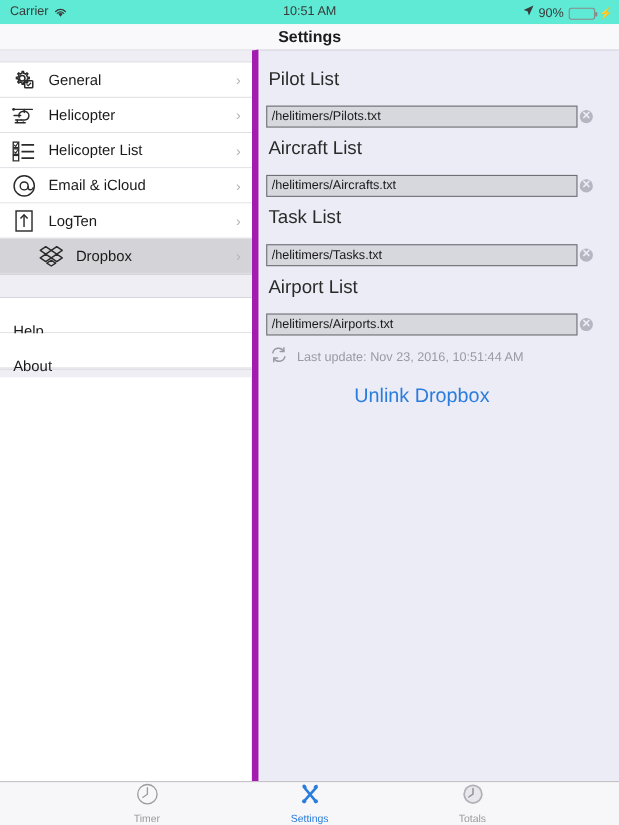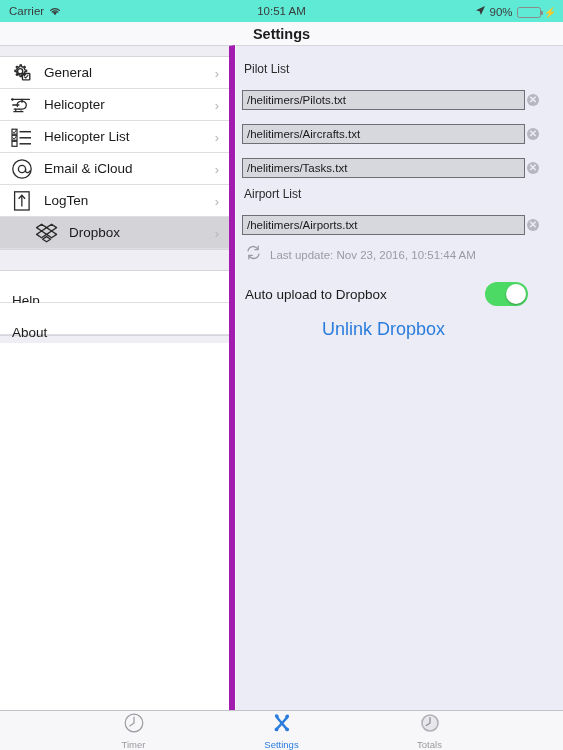--- a/index.html
+++ b/index.html
@@ -77,21 +77,21 @@
   .sb-gap-bottom { background: #eeeef4; border-top: 1px solid #d5d5db; height: 8px; }
 
   
   .detail {
     position: absolute; top: 45px; left: 236px; width: 327px; height: 665px;
     background: #ececf7;
     border-top: 1px solid #d5d5db;
     padding: 16px 18px 0 6px;
   }
   .field-label {
-    font-size: 12px; color: #2a2a2a; margin: 0 0 2px 2px;
+    font-size: 17px; color: #2a2a2a; margin: 0 0 2px 2px;
   }
   .field-wrap { position: relative; margin-bottom: 9px; margin-top: 14px; }
   .field {
     width: 283px; height: 20px;
     background: #d7d7de; border: 1px solid #6e6e75;
     font-size: 11.5px; color: #1a1a1a;
     padding: 0 22px 0 4px;
     display: flex; align-items: center;
     font-family: "Liberation Sans", sans-serif;
   }
@@ -292,29 +292,31 @@
       <div class="field-label">Pilot List</div>
       <div class="field-wrap">
         <div class="field" placeholder="/helitimers/Pilots.txt">/helitimers/Pilots.txt</div>
         <div class="clear-btn">
             <span>✕</span>
           </div>
       </div>
     </div>
 
     <div>
+      <div class="field-label">Aircraft List</div>
       <div class="field-wrap">
         <div class="field" placeholder="/helitimers/Aircrafts.txt">/helitimers/Aircrafts.txt</div>
         <div class="clear-btn">
             <span>✕</span>
           </div>
       </div>
     </div>
 
     <div>
+      <div class="field-label">Task List</div>
       <div class="field-wrap">
         <div class="field" placeholder="/helitimers/Tasks.txt">/helitimers/Tasks.txt</div>
         <div class="clear-btn">
             <span>✕</span>
           </div>
       </div>
     </div>
 
     <div>
       <div class="field-label">Airport List</div>
@@ -333,26 +335,20 @@
             <path d="M3.2 7.2 A5.6 5.6 0 0 1 13.6 5.6"></path>
             <path d="M14.8 10.8 A5.6 5.6 0 0 1 4.4 12.4"></path>
             <path d="M13.9 2.3 L13.9 5.9 L10.3 5.9"></path>
             <path d="M4.1 15.7 L4.1 12.1 L7.7 12.1"></path>
           </g>
         </svg>
       </span>
       <span class="update-text">Last update: Nov 23, 2016, 10:51:44 AM</span>
     </div>
 
-    <div class="toggle-row">
-      <span class="toggle-label">Auto upload to Dropbox</span>
-      <span class="switch">
-        <span class="knob"></span>
-      </span>
-    </div>
 
     <div class="unlink-wrap">
       <span class="unlink">Unlink Dropbox</span>
     </div>
 
   </div>
 
   <div class="tabbar">
 
     <div class="tab">

